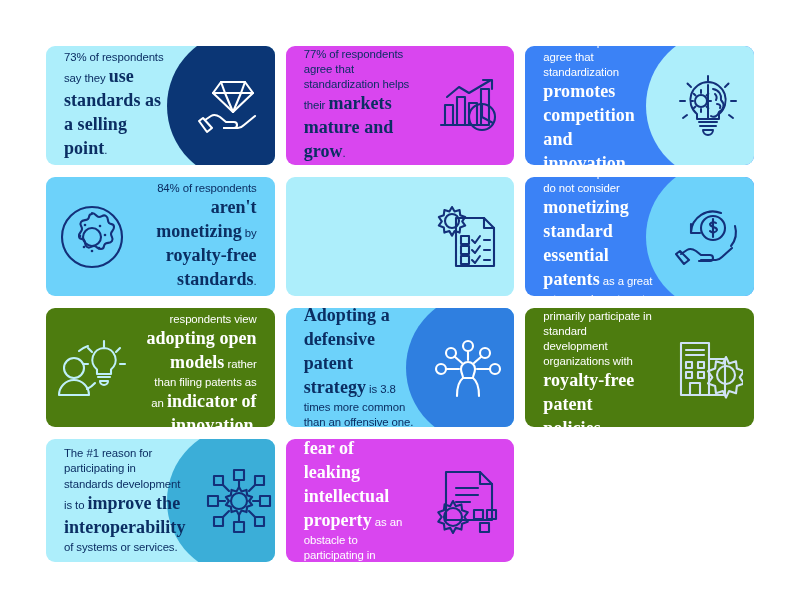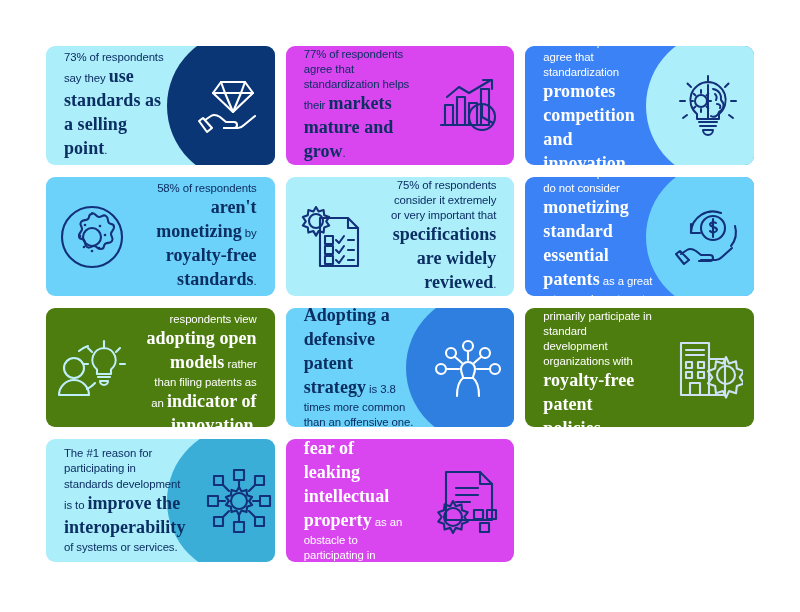--- a/index.html
+++ b/index.html
@@ -188,21 +188,21 @@
             <path d="M38 19 c2 2 2 4 1 6"></path>
             <path d="M40 29 c3 0 4 2 3 4"></path>
           </svg>
         </div>
       </div>
     </div>
 
     <div class="card icon-left t-skyblue">
       <div class="content">
         <div class="txt tx-navy">
-          <span>58% of respondents </span><b>aren't monetizing</b><span> by </span><b>royalty-free standards</b><span>.</span>
+          <span>84% of respondents </span><b>aren't monetizing</b><span> by </span><b>royalty-free standards</b><span>.</span>
         </div>
         <div class="iconwrap">
           <svg width="66" height="66" viewBox="0 0 66 66" fill="none" stroke="#13307A" stroke-width="2.1" stroke-linecap="round" stroke-linejoin="round">
             <circle cx="33" cy="33" r="30"></circle>
             <path d="M33 9 c4 0 4 4 7 4 s4 -3 7 -1 1 5 3 7 5 0 5 4 -3 4 -3 7 3 4 1 7 -5 1 -7 3 0 5 -4 5 -4 -3 -7 -3 -4 3 -7 1 -1 -5 -3 -7 -5 0 -5 -4 3 -4 3 -7 -3 -4 -1 -7 5 -1 7 -3 0 -5 4 -5 z"></path>
             <circle cx="33" cy="33" r="9"></circle>
             <circle cx="26" cy="21" r="1.3" fill="#13307A" stroke="none"></circle>
             <circle cx="41" cy="22" r="1.3" fill="#13307A" stroke="none"></circle>
             <circle cx="21" cy="32" r="1.3" fill="#13307A" stroke="none"></circle>
             <circle cx="46" cy="31" r="1.3" fill="#13307A" stroke="none"></circle>
@@ -210,23 +210,20 @@
             <circle cx="40" cy="44" r="1.3" fill="#13307A" stroke="none"></circle>
             <circle cx="33" cy="47" r="1.3" fill="#13307A" stroke="none"></circle>
           </svg>
         </div>
       </div>
     </div>
 
 
     <div class="card icon-left t-lightcyan">
       <div class="content">
-        <div class="txt tx-navy">
-          <span>75% of respondents consider it extremely or very important that </span><b>specifications are widely reviewed</b><span>.</span>
-        </div>
         <div class="iconwrap">
           <svg width="68" height="66" viewBox="0 0 68 66" fill="none" stroke="#13307A" stroke-width="2.1" stroke-linecap="round" stroke-linejoin="round">
             <path d="M22 14 H50 L60 24 V62 H22 Z"></path>
             <path d="M50 14 V24 H60"></path>
             <circle cx="18" cy="17" r="7"></circle>
             <path d="M18 4 v-0 m0 26 v0"></path>
             <path d="M18 3 l2.6 4.5 5 -1.5 0.6 5.2 5 1.8 -3 4.3 3 4.3 -5 1.8 -0.6 5.2 -5 -1.5 -2.6 4.5 -2.6 -4.5 -5 1.5 -0.6 -5.2 -5 -1.8 3 -4.3 -3 -4.3 5 -1.8 0.6 -5.2 5 1.5 z"></path>
             <rect x="27" y="32" width="8" height="8"></rect>
             <rect x="27" y="42" width="8" height="8"></rect>
             <rect x="27" y="52" width="8" height="8"></rect>

